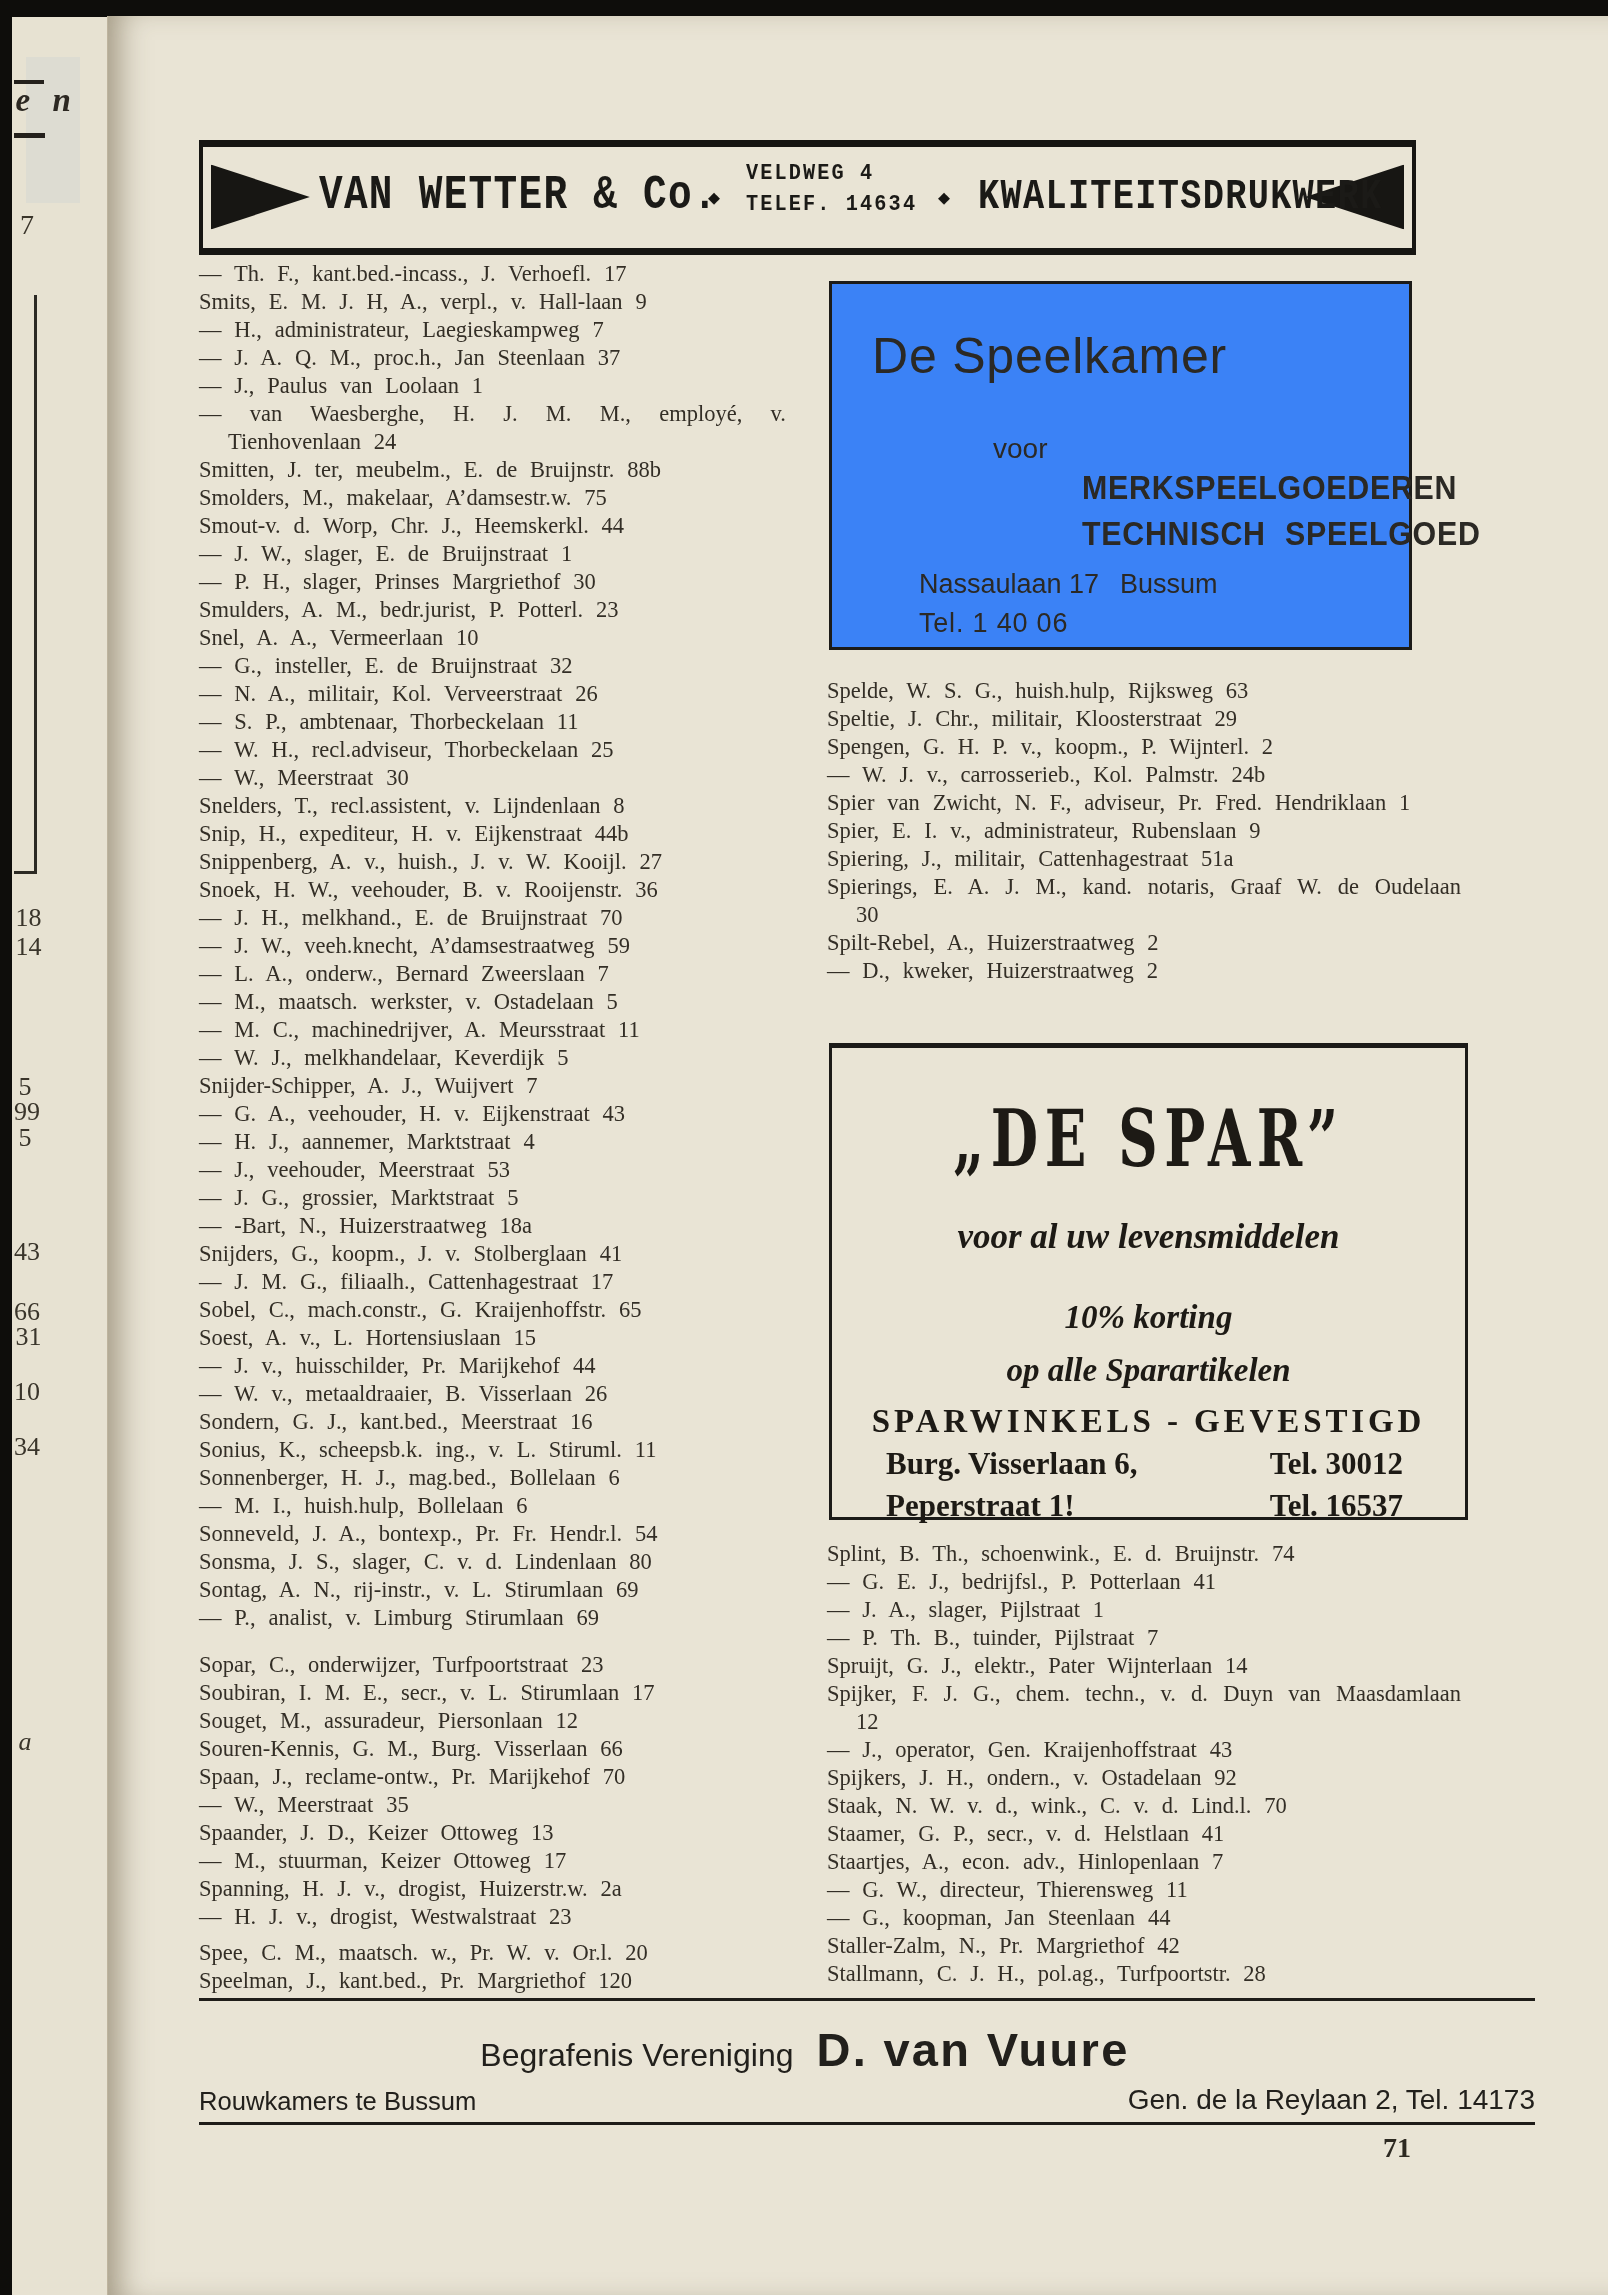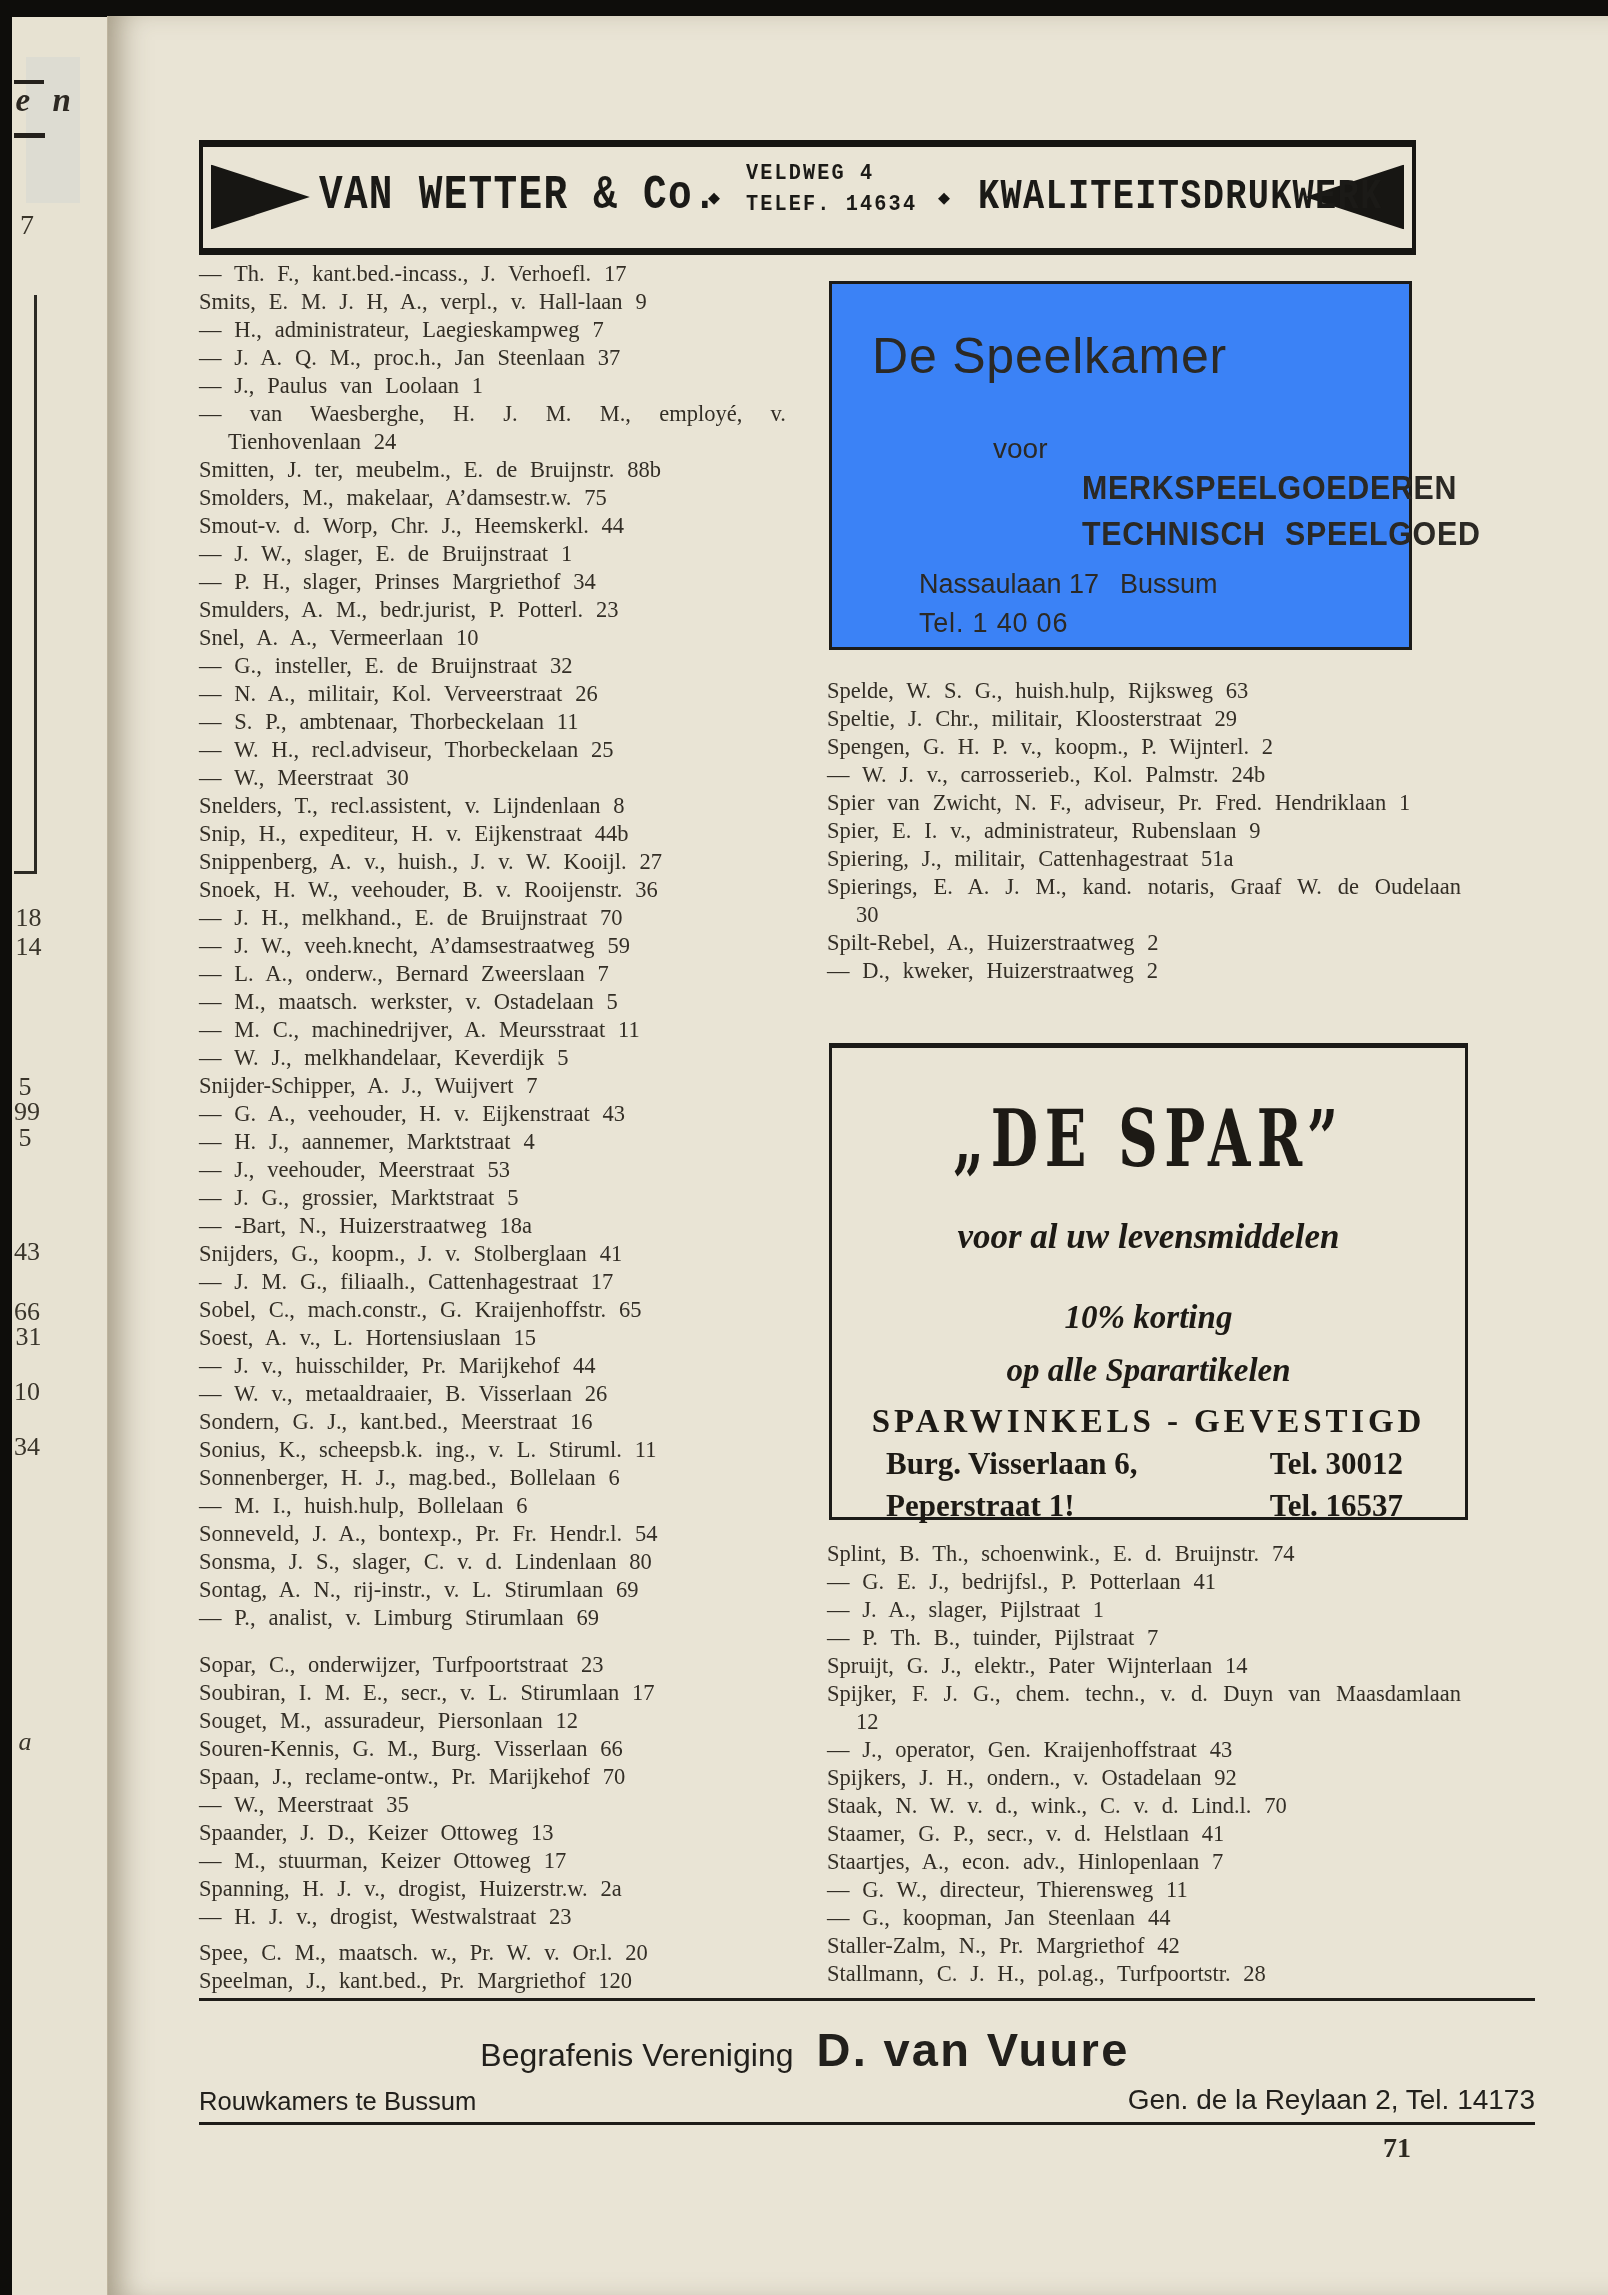--- a/index.html
+++ b/index.html
@@ -138,21 +138,21 @@
       <p class="entry">— Th. F., kant.bed.-incass., J. Verhoefl. 17</p>
       <p class="entry">Smits, E. M. J. H, A., verpl., v. Hall-laan 9</p>
       <p class="entry">— H., administrateur, Laegieskampweg 7</p>
       <p class="entry">— J. A. Q. M., proc.h., Jan Steenlaan 37</p>
       <p class="entry">— J., Paulus van Loolaan 1</p>
       <p class="entry">— van Waesberghe, H. J. M. M., employé, v. Tienhovenlaan 24</p>
       <p class="entry">Smitten, J. ter, meubelm., E. de Bruijnstr. 88b</p>
       <p class="entry">Smolders, M., makelaar, A’damsestr.w. 75</p>
       <p class="entry">Smout-v. d. Worp, Chr. J., Heemskerkl. 44</p>
       <p class="entry">— J. W., slager, E. de Bruijnstraat 1</p>
-      <p class="entry">— P. H., slager, Prinses Margriethof 34</p>
+      <p class="entry">— P. H., slager, Prinses Margriethof 30</p>
       <p class="entry">Smulders, A. M., bedr.jurist, P. Potterl. 23</p>
       <p class="entry">Snel, A. A., Vermeerlaan 10</p>
       <p class="entry">— G., insteller, E. de Bruijnstraat 32</p>
       <p class="entry">— N. A., militair, Kol. Verveerstraat 26</p>
       <p class="entry">— S. P., ambtenaar, Thorbeckelaan 11</p>
       <p class="entry">— W. H., recl.adviseur, Thorbeckelaan 25</p>
       <p class="entry">— W., Meerstraat 30</p>
       <p class="entry">Snelders, T., recl.assistent, v. Lijndenlaan 8</p>
       <p class="entry">Snip, H., expediteur, H. v. Eijkenstraat 44b</p>
       <p class="entry">Snippenberg, A. v., huish., J. v. W. Kooijl. 27</p>

